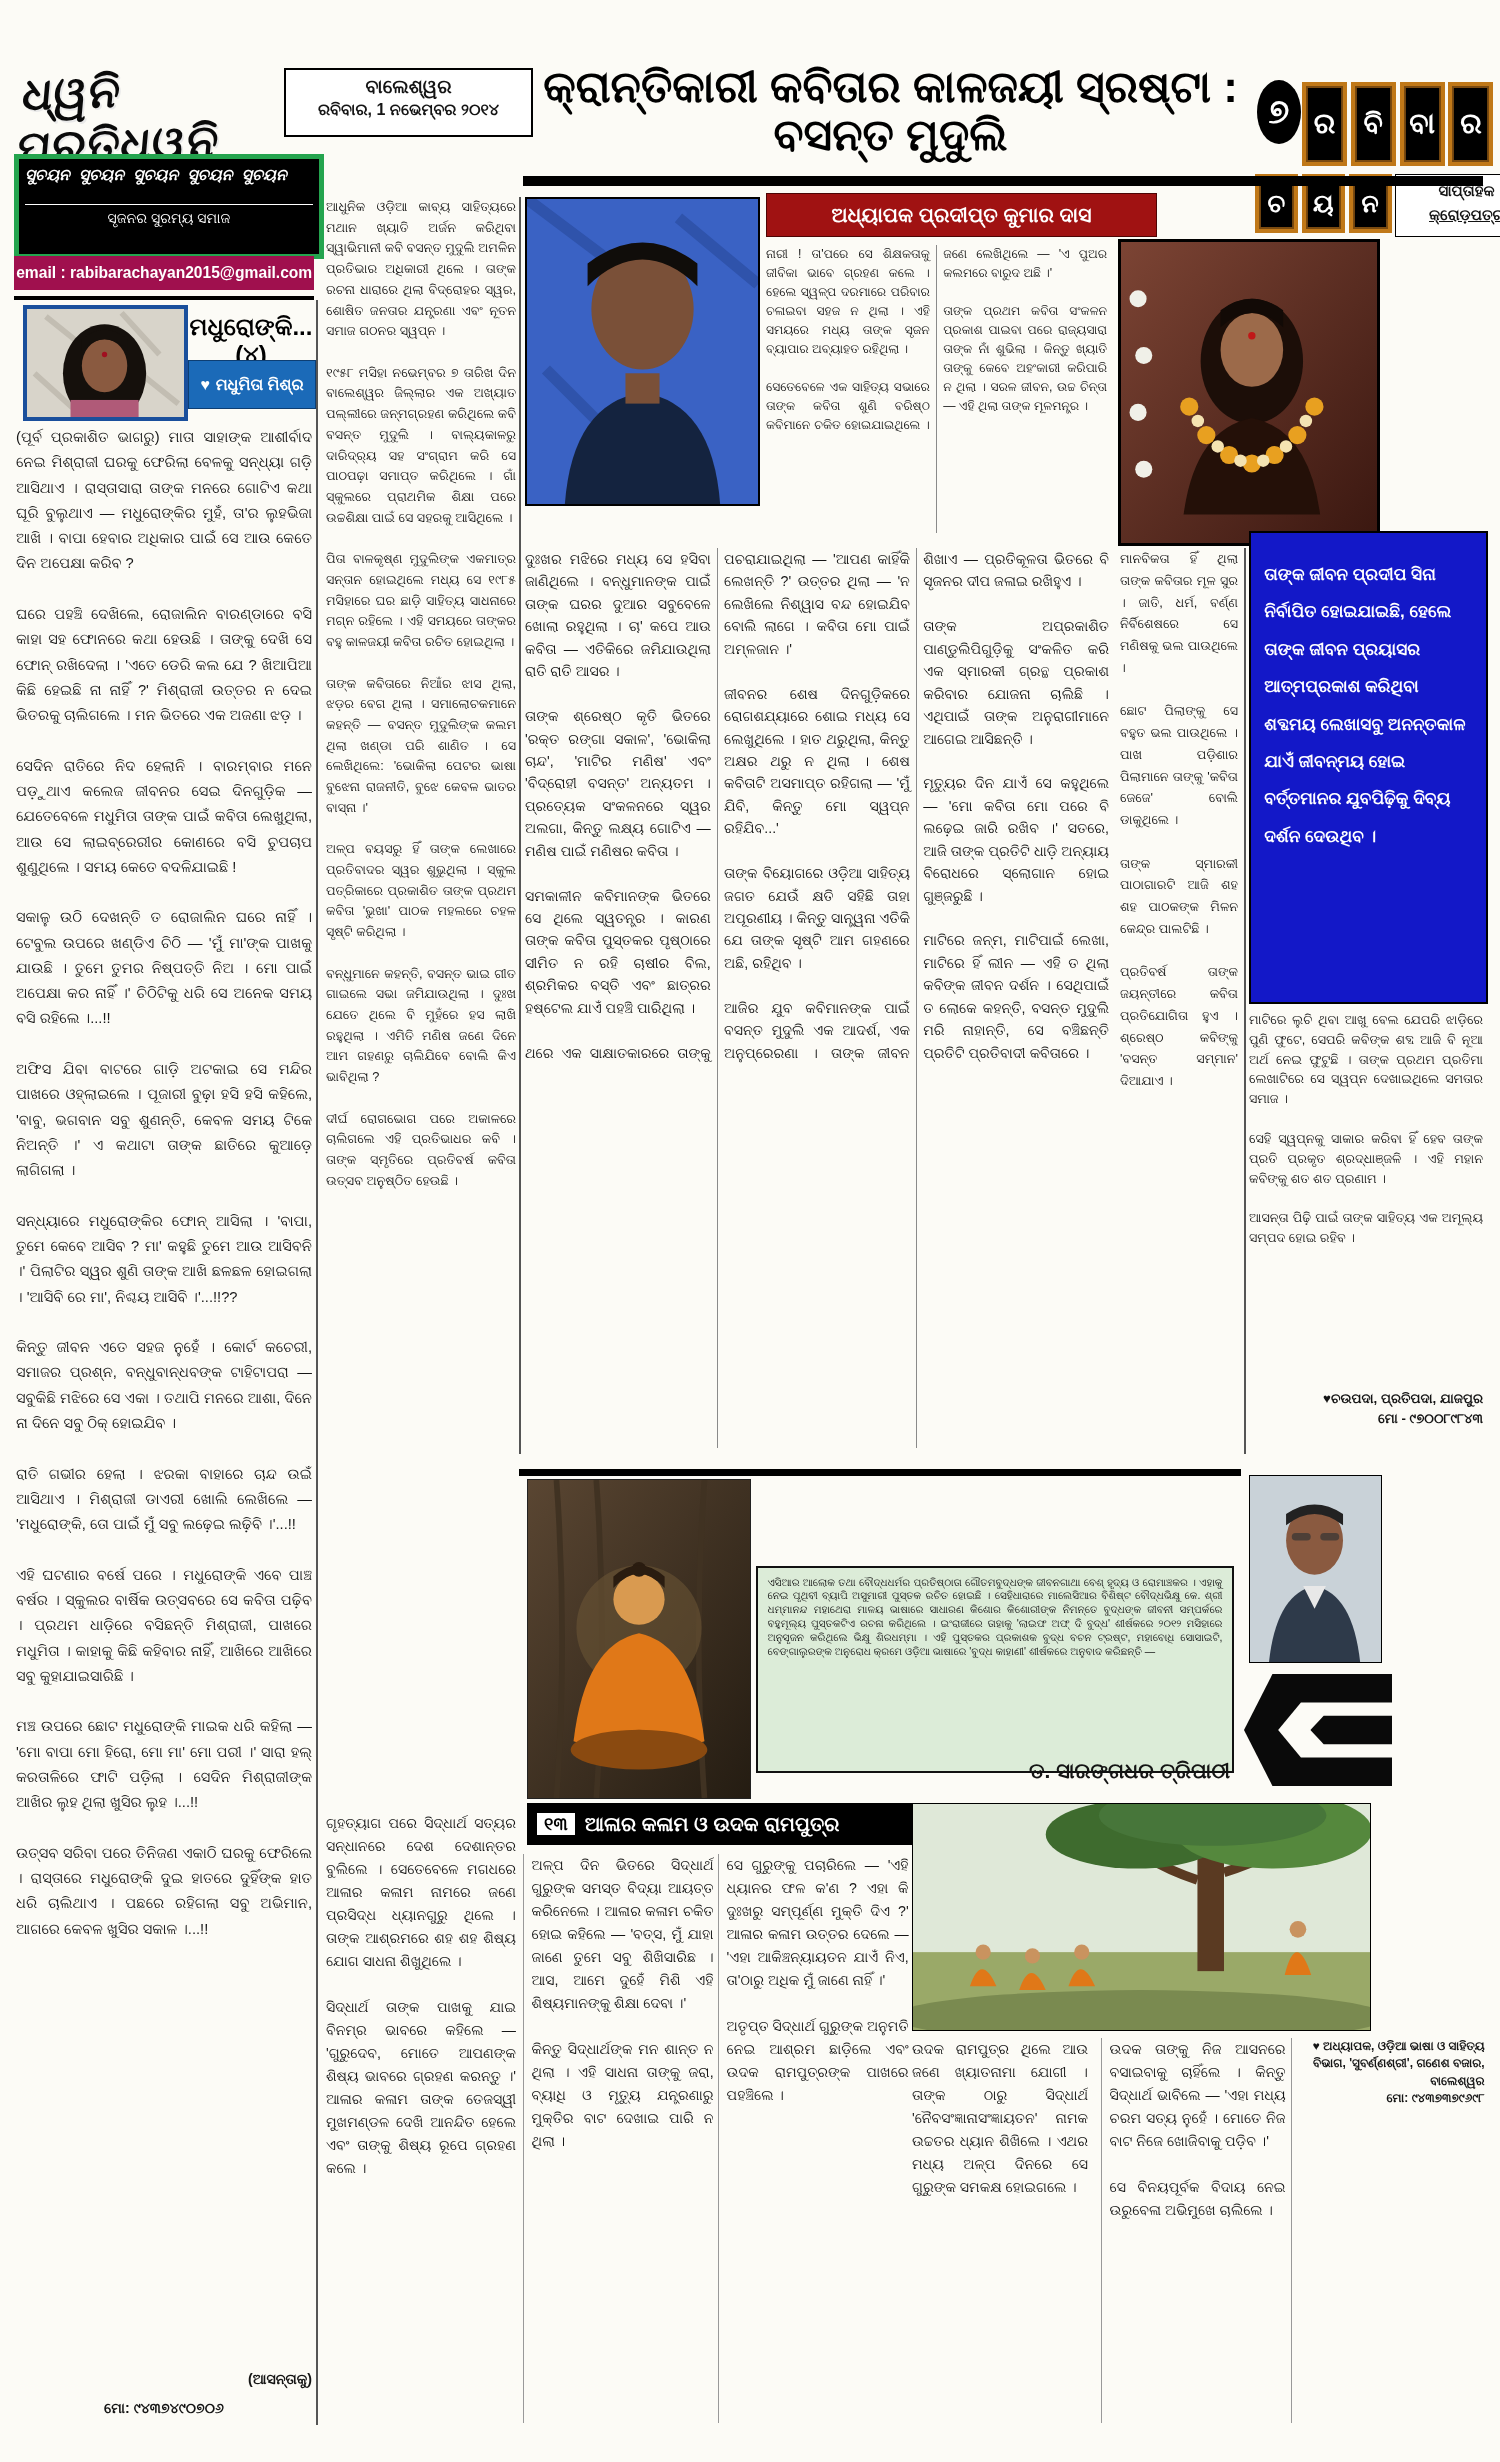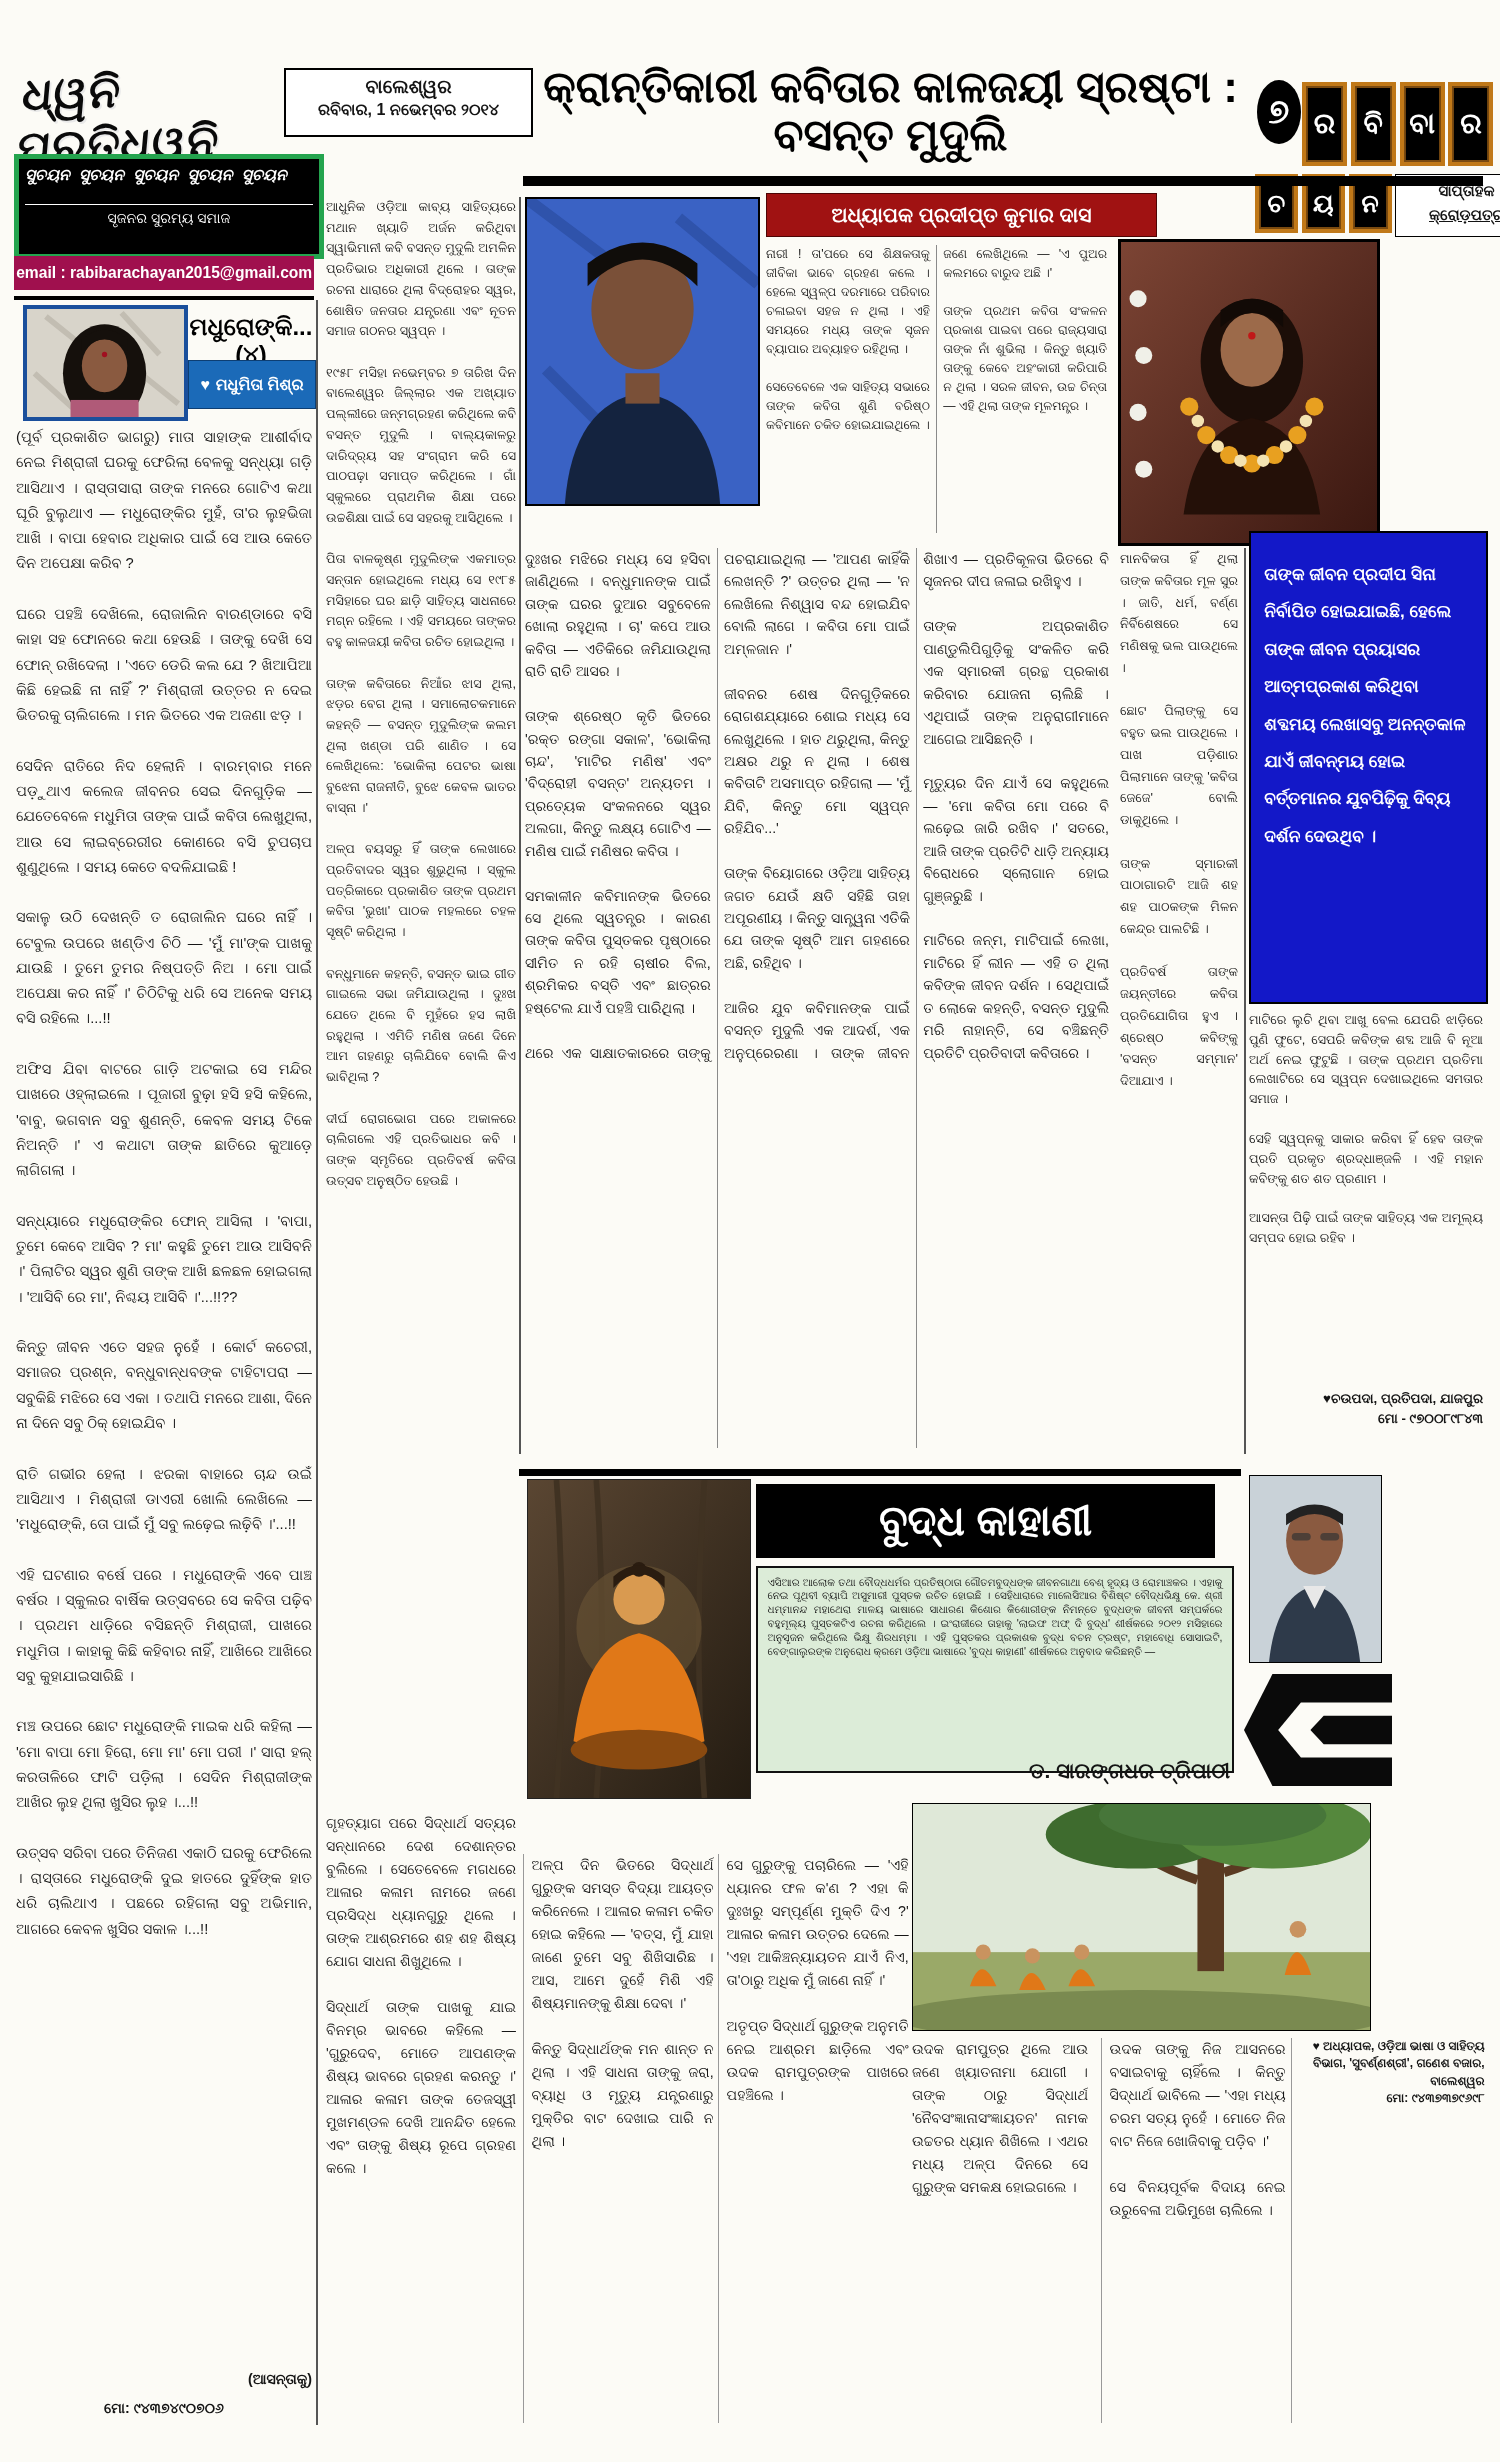--- a/index.html
+++ b/index.html
@@ -279,21 +279,20 @@
       <circle cx="39" cy="52" r="22" fill="#6e5836" opacity="0.55"></circle>
       <circle cx="39" cy="42" r="9" fill="#d99a50"></circle>
       <circle cx="39" cy="31.5" r="2.6" fill="#2a1c10"></circle>
       <path d="M30 38 Q39 28 48 38 L48 34 Q39 26 30 34 Z" fill="#2a1c10"></path>
       <path d="M16 92 Q20 58 39 54 Q58 58 62 92 Q39 100 16 92 Z" fill="#e07818"></path>
       <path d="M24 92 Q39 84 54 92 L54 98 Q39 104 24 98 Z" fill="#c05e10"></path>
       <ellipse cx="39" cy="95" rx="24" ry="7" fill="#8a4a10"></ellipse>
     </svg>
   </div>
 
-  <div class="abs btitle" style="left:756px;top:1484px;width:459px;height:74px;">ବୁଦ୍ଧ କାହାଣୀ</div>
 
   <div class="abs greenbox" style="left:756px;top:1566px;width:455px;height:188px;">ଏସିଆର ଆଲୋକ ତଥା ବୌଦ୍ଧଧର୍ମର ପ୍ରତିଷ୍ଠାତା ଗୌତମବୁଦ୍ଧଙ୍କ ଜୀବନଗାଥା ବେଶ୍ ହୃଦ୍ୟ ଓ ରୋମାଞ୍ଚକର । ଏହାକୁ ନେଇ ପୃଥିବୀ ବ୍ୟାପି ଅସୁମାରୀ ପୁସ୍ତକ ରଚିତ ହୋଇଛି । ସେହିଧାରାରେ ମାଲେସିଆର ବିଶିଷ୍ଟ ବୌଦ୍ଧଭିକ୍ଷୁ କେ. ଶ୍ରୀ ଧମ୍ମାନନ୍ଦ ମହାଥେରା ମାଳୟ ଭାଷାରେ ସାଧାରଣ କିଶୋର କିଶୋରୀଙ୍କ ନିମନ୍ତେ ବୁଦ୍ଧଙ୍କ ଜୀବନୀ ସମ୍ପର୍କରେ ବହୁମୂଲ୍ୟ ପୁସ୍ତକଟିଏ ରଚନା କରିଥିଲେ । ଇଂରାଜୀରେ ତାହାକୁ 'ଲାଇଫ ଅଫ୍ ଦି ବୁଦ୍ଧ' ଶୀର୍ଷକରେ ୨୦୧୨ ମସିହାରେ ଅନୁସୃଜନ କରିଥିଲେ ଭିକ୍ଷୁ ଶିରଧମ୍ମା । ଏହି ପୁସ୍ତକର ପ୍ରକାଶକ ବୁଦ୍ଧ ବଚନ ଟ୍ରଷ୍ଟ, ମହାବୋଧି ସୋସାଇଟି, ବେଙ୍ଗାଲୁରଙ୍କ ଅନୁରୋଧ କ୍ରମେ ଓଡ଼ିଆ ଭାଷାରେ 'ବୁଦ୍ଧ କାହାଣୀ' ଶୀର୍ଷକରେ ଅନୁବାଦ କରିଛନ୍ତି —</div>
 
   <div class="abs translator" style="left:756px;top:1759px;width:474px;">ଡ. ସାରଙ୍ଗଧର ତ୍ରିପାଠୀ</div>
 
   <div class="abs photo" style="left:1249px;top:1475px;width:131px;height:186px;border:1.9px solid #000;">
     <svg width="131" height="186" viewBox="0 0 69 98" preserveAspectRatio="none">
       <rect width="69" height="98" fill="#c9d2d8"></rect>
       <ellipse cx="34" cy="34" rx="15" ry="18" fill="#8a5a40"></ellipse>
       <path d="M19 26 Q34 14 49 26 L49 20 Q34 10 19 20 Z" fill="#222"></path>
@@ -303,20 +302,24 @@
       <path d="M28 58 L34 70 L40 58 Z" fill="#e8e8e8"></path>
     </svg>
   </div>
 
   <svg class="abs" style="left:1244px;top:1674px;" width="148" height="112" viewBox="0 0 156 118">
     <polygon points="156,0 156,118 30,118 0,59 30,0" fill="#0a0a0a"></polygon>
     <polygon points="156,30 156,88 60,88 36,59 60,30" fill="#fcfbf6"></polygon>
     <polygon points="156,44 156,74 84,74 70,59 84,44" fill="#0a0a0a"></polygon>
   </svg>
 
+  <div class="abs chbar" style="left:527px;top:1803px;width:415px;height:42px;">
+    <span class="no">୧୩</span>
+    <span class="t">ଆଳାର କଳାମ ଓ ଉଦକ ରାମପୁତ୍ର</span>
+  </div>
 
   <div class="txt" style="left:326px;top:1812px;width:190px;height:610px;font-size:14.2px;line-height:1.62;">ଗୃହତ୍ୟାଗ ପରେ ସିଦ୍ଧାର୍ଥ ସତ୍ୟର ସନ୍ଧାନରେ ଦେଶ ଦେଶାନ୍ତର ବୁଲିଲେ । ସେତେବେଳେ ମଗଧରେ ଆଳାର କଳାମ ନାମରେ ଜଣେ ପ୍ରସିଦ୍ଧ ଧ୍ୟାନଗୁରୁ ଥିଲେ । ତାଙ୍କ ଆଶ୍ରମରେ ଶହ ଶହ ଶିଷ୍ୟ ଯୋଗ ସାଧନା ଶିଖୁଥିଲେ ।
 
 ସିଦ୍ଧାର୍ଥ ତାଙ୍କ ପାଖକୁ ଯାଇ ବିନମ୍ର ଭାବରେ କହିଲେ — 'ଗୁରୁଦେବ, ମୋତେ ଆପଣଙ୍କ ଶିଷ୍ୟ ଭାବରେ ଗ୍ରହଣ କରନ୍ତୁ ।' ଆଳାର କଳାମ ତାଙ୍କ ତେଜସ୍ୱୀ ମୁଖମଣ୍ଡଳ ଦେଖି ଆନନ୍ଦିତ ହେଲେ ଏବଂ ତାଙ୍କୁ ଶିଷ୍ୟ ରୂପେ ଗ୍ରହଣ କଲେ ।</div>
 
   <div class="txt bl" style="left:523px;top:1854px;width:182px;height:569px;font-size:14.2px;line-height:1.62;">ଅଳ୍ପ ଦିନ ଭିତରେ ସିଦ୍ଧାର୍ଥ ଗୁରୁଙ୍କ ସମସ୍ତ ବିଦ୍ୟା ଆୟତ୍ତ କରିନେଲେ । ଆଳାର କଳାମ ଚକିତ ହୋଇ କହିଲେ — 'ବତ୍ସ, ମୁଁ ଯାହା ଜାଣେ ତୁମେ ସବୁ ଶିଖିସାରିଛ । ଆସ, ଆମେ ଦୁହେଁ ମିଶି ଏହି ଶିଷ୍ୟମାନଙ୍କୁ ଶିକ୍ଷା ଦେବା ।'
 
 କିନ୍ତୁ ସିଦ୍ଧାର୍ଥଙ୍କ ମନ ଶାନ୍ତ ନ ଥିଲା । ଏହି ସାଧନା ତାଙ୍କୁ ଜରା, ବ୍ୟାଧି ଓ ମୃତ୍ୟୁ ଯନ୍ତ୍ରଣାରୁ ମୁକ୍ତିର ବାଟ ଦେଖାଇ ପାରି ନ ଥିଲା ।</div>
 
   <div class="txt bl" style="left:718px;top:1854px;width:182px;height:569px;font-size:14.2px;line-height:1.62;">ସେ ଗୁରୁଙ୍କୁ ପଚାରିଲେ — 'ଏହି ଧ୍ୟାନର ଫଳ କ'ଣ ? ଏହା କି ଦୁଃଖରୁ ସମ୍ପୂର୍ଣ୍ଣ ମୁକ୍ତି ଦିଏ ?' ଆଳାର କଳାମ ଉତ୍ତର ଦେଲେ — 'ଏହା ଆକିଞ୍ଚନ୍ୟାୟତନ ଯାଏଁ ନିଏ, ତା'ଠାରୁ ଅଧିକ ମୁଁ ଜାଣେ ନାହିଁ ।'

